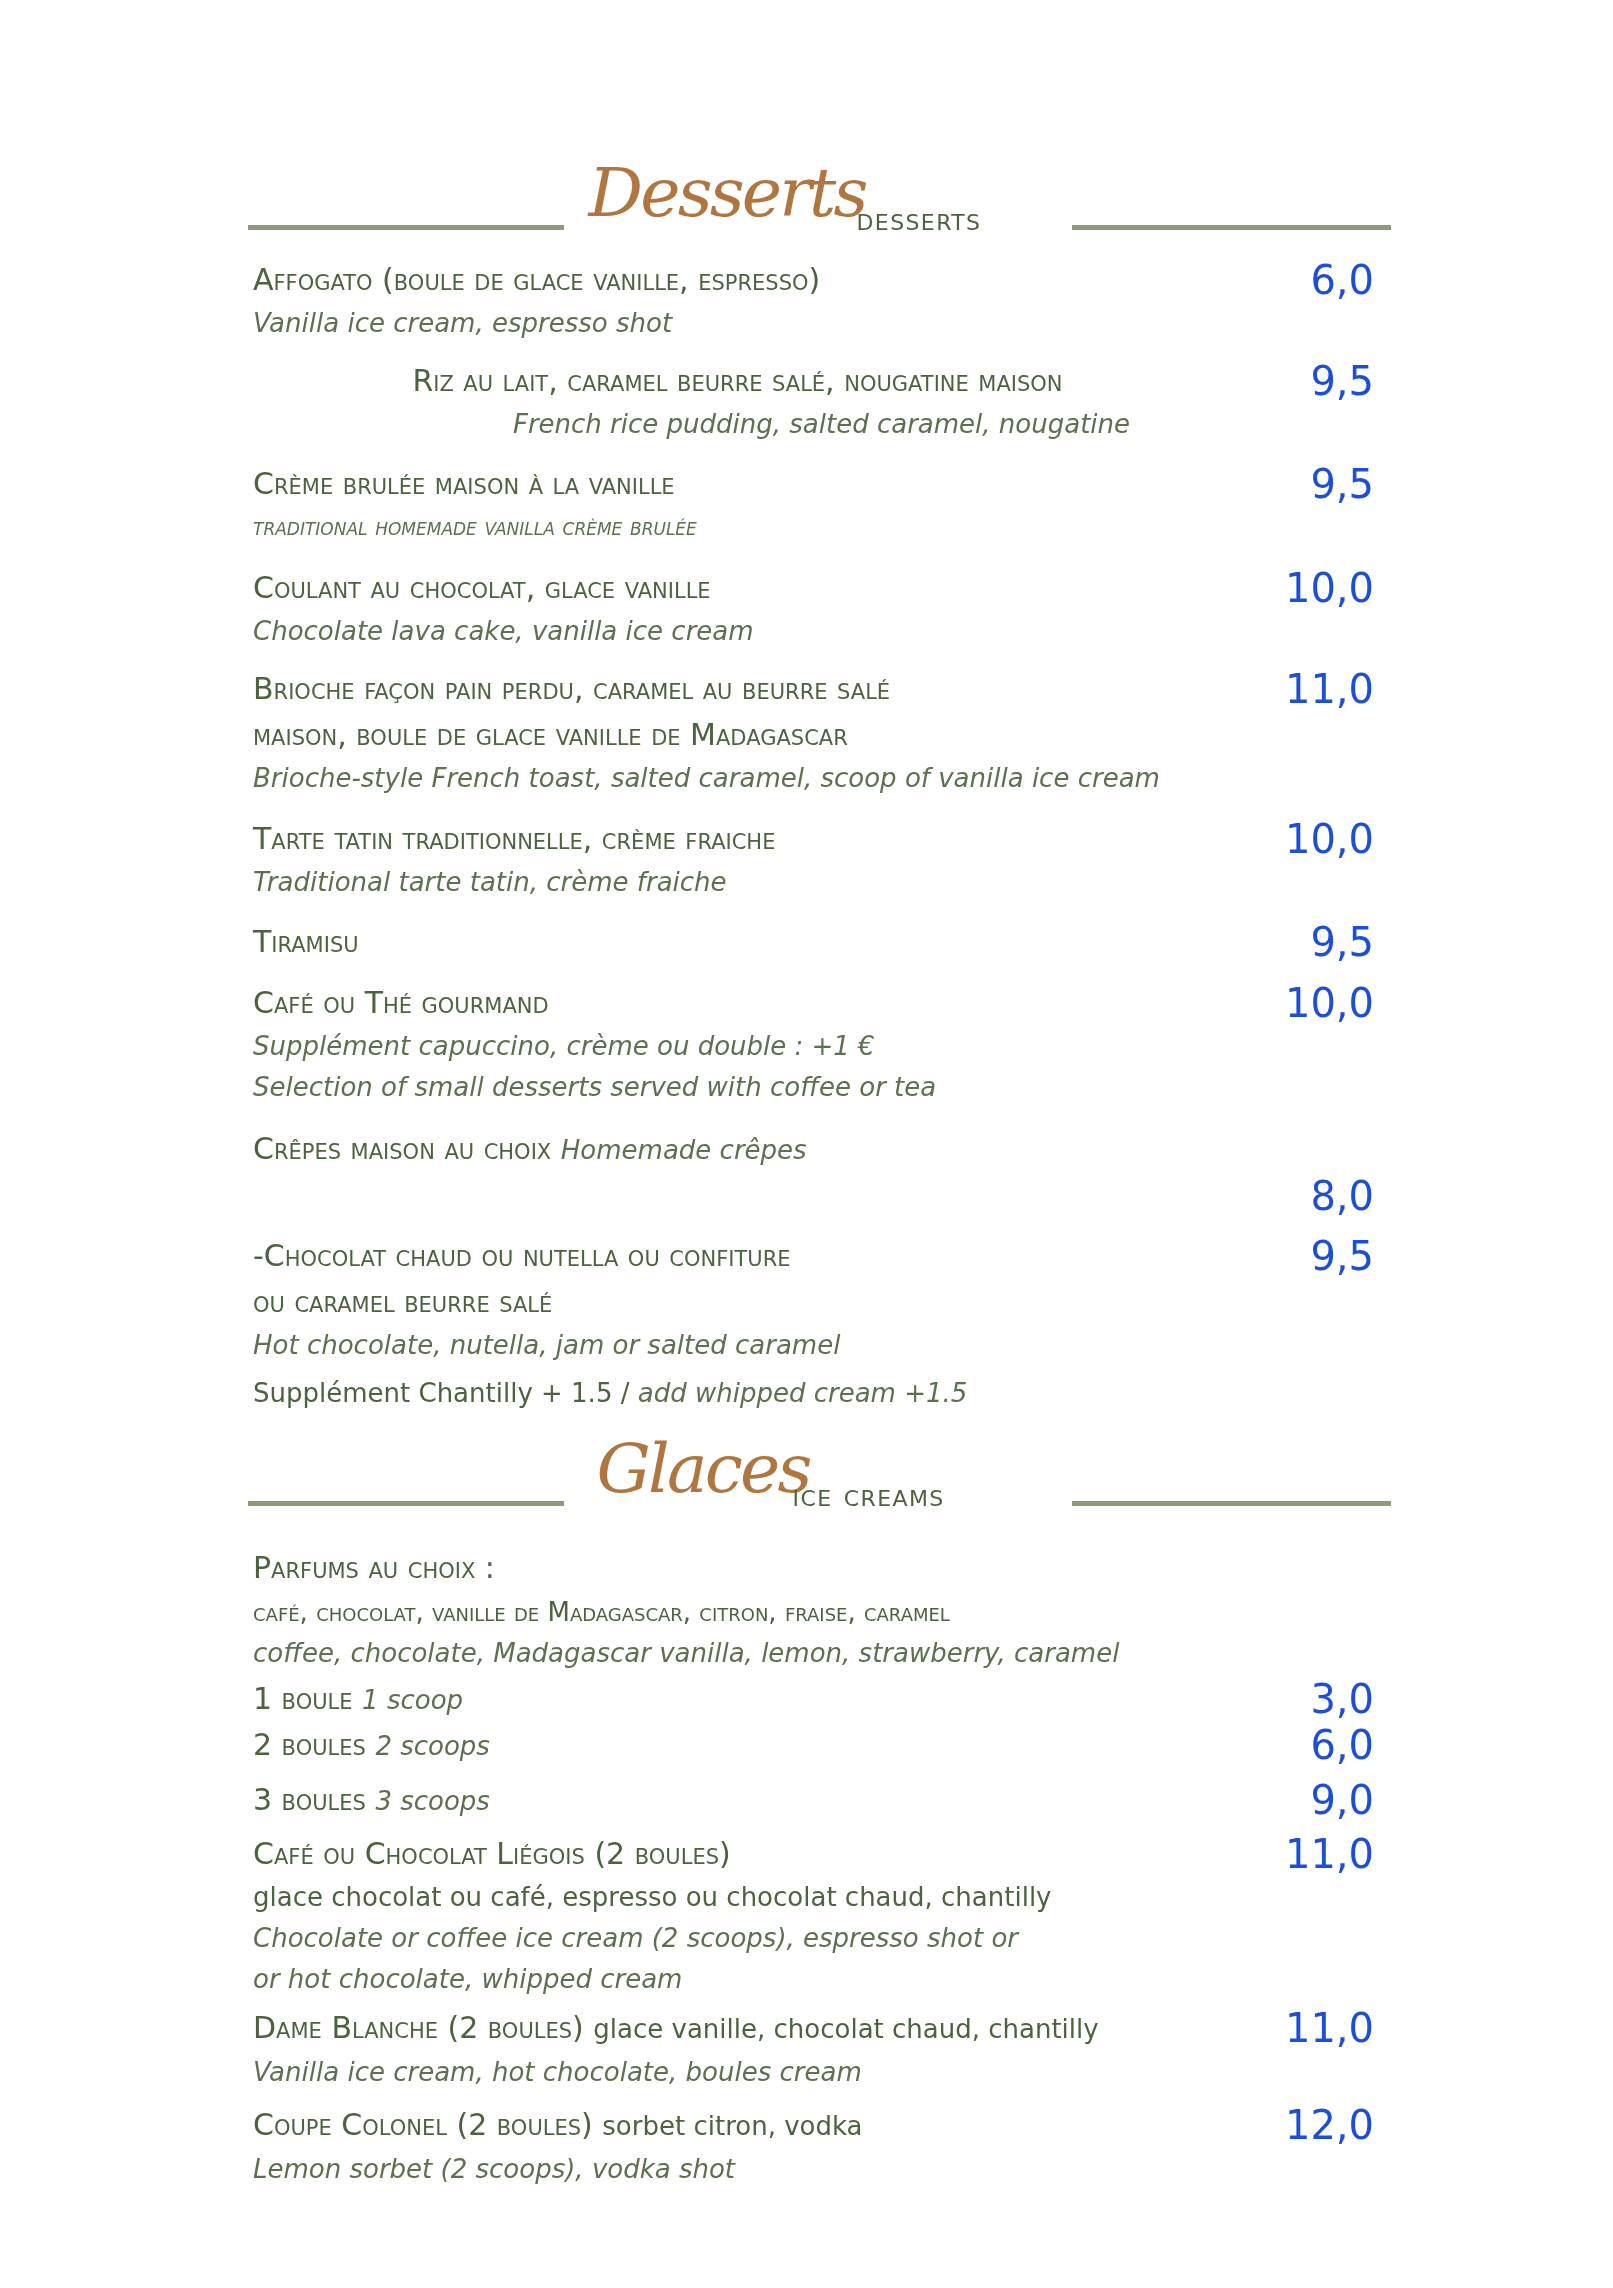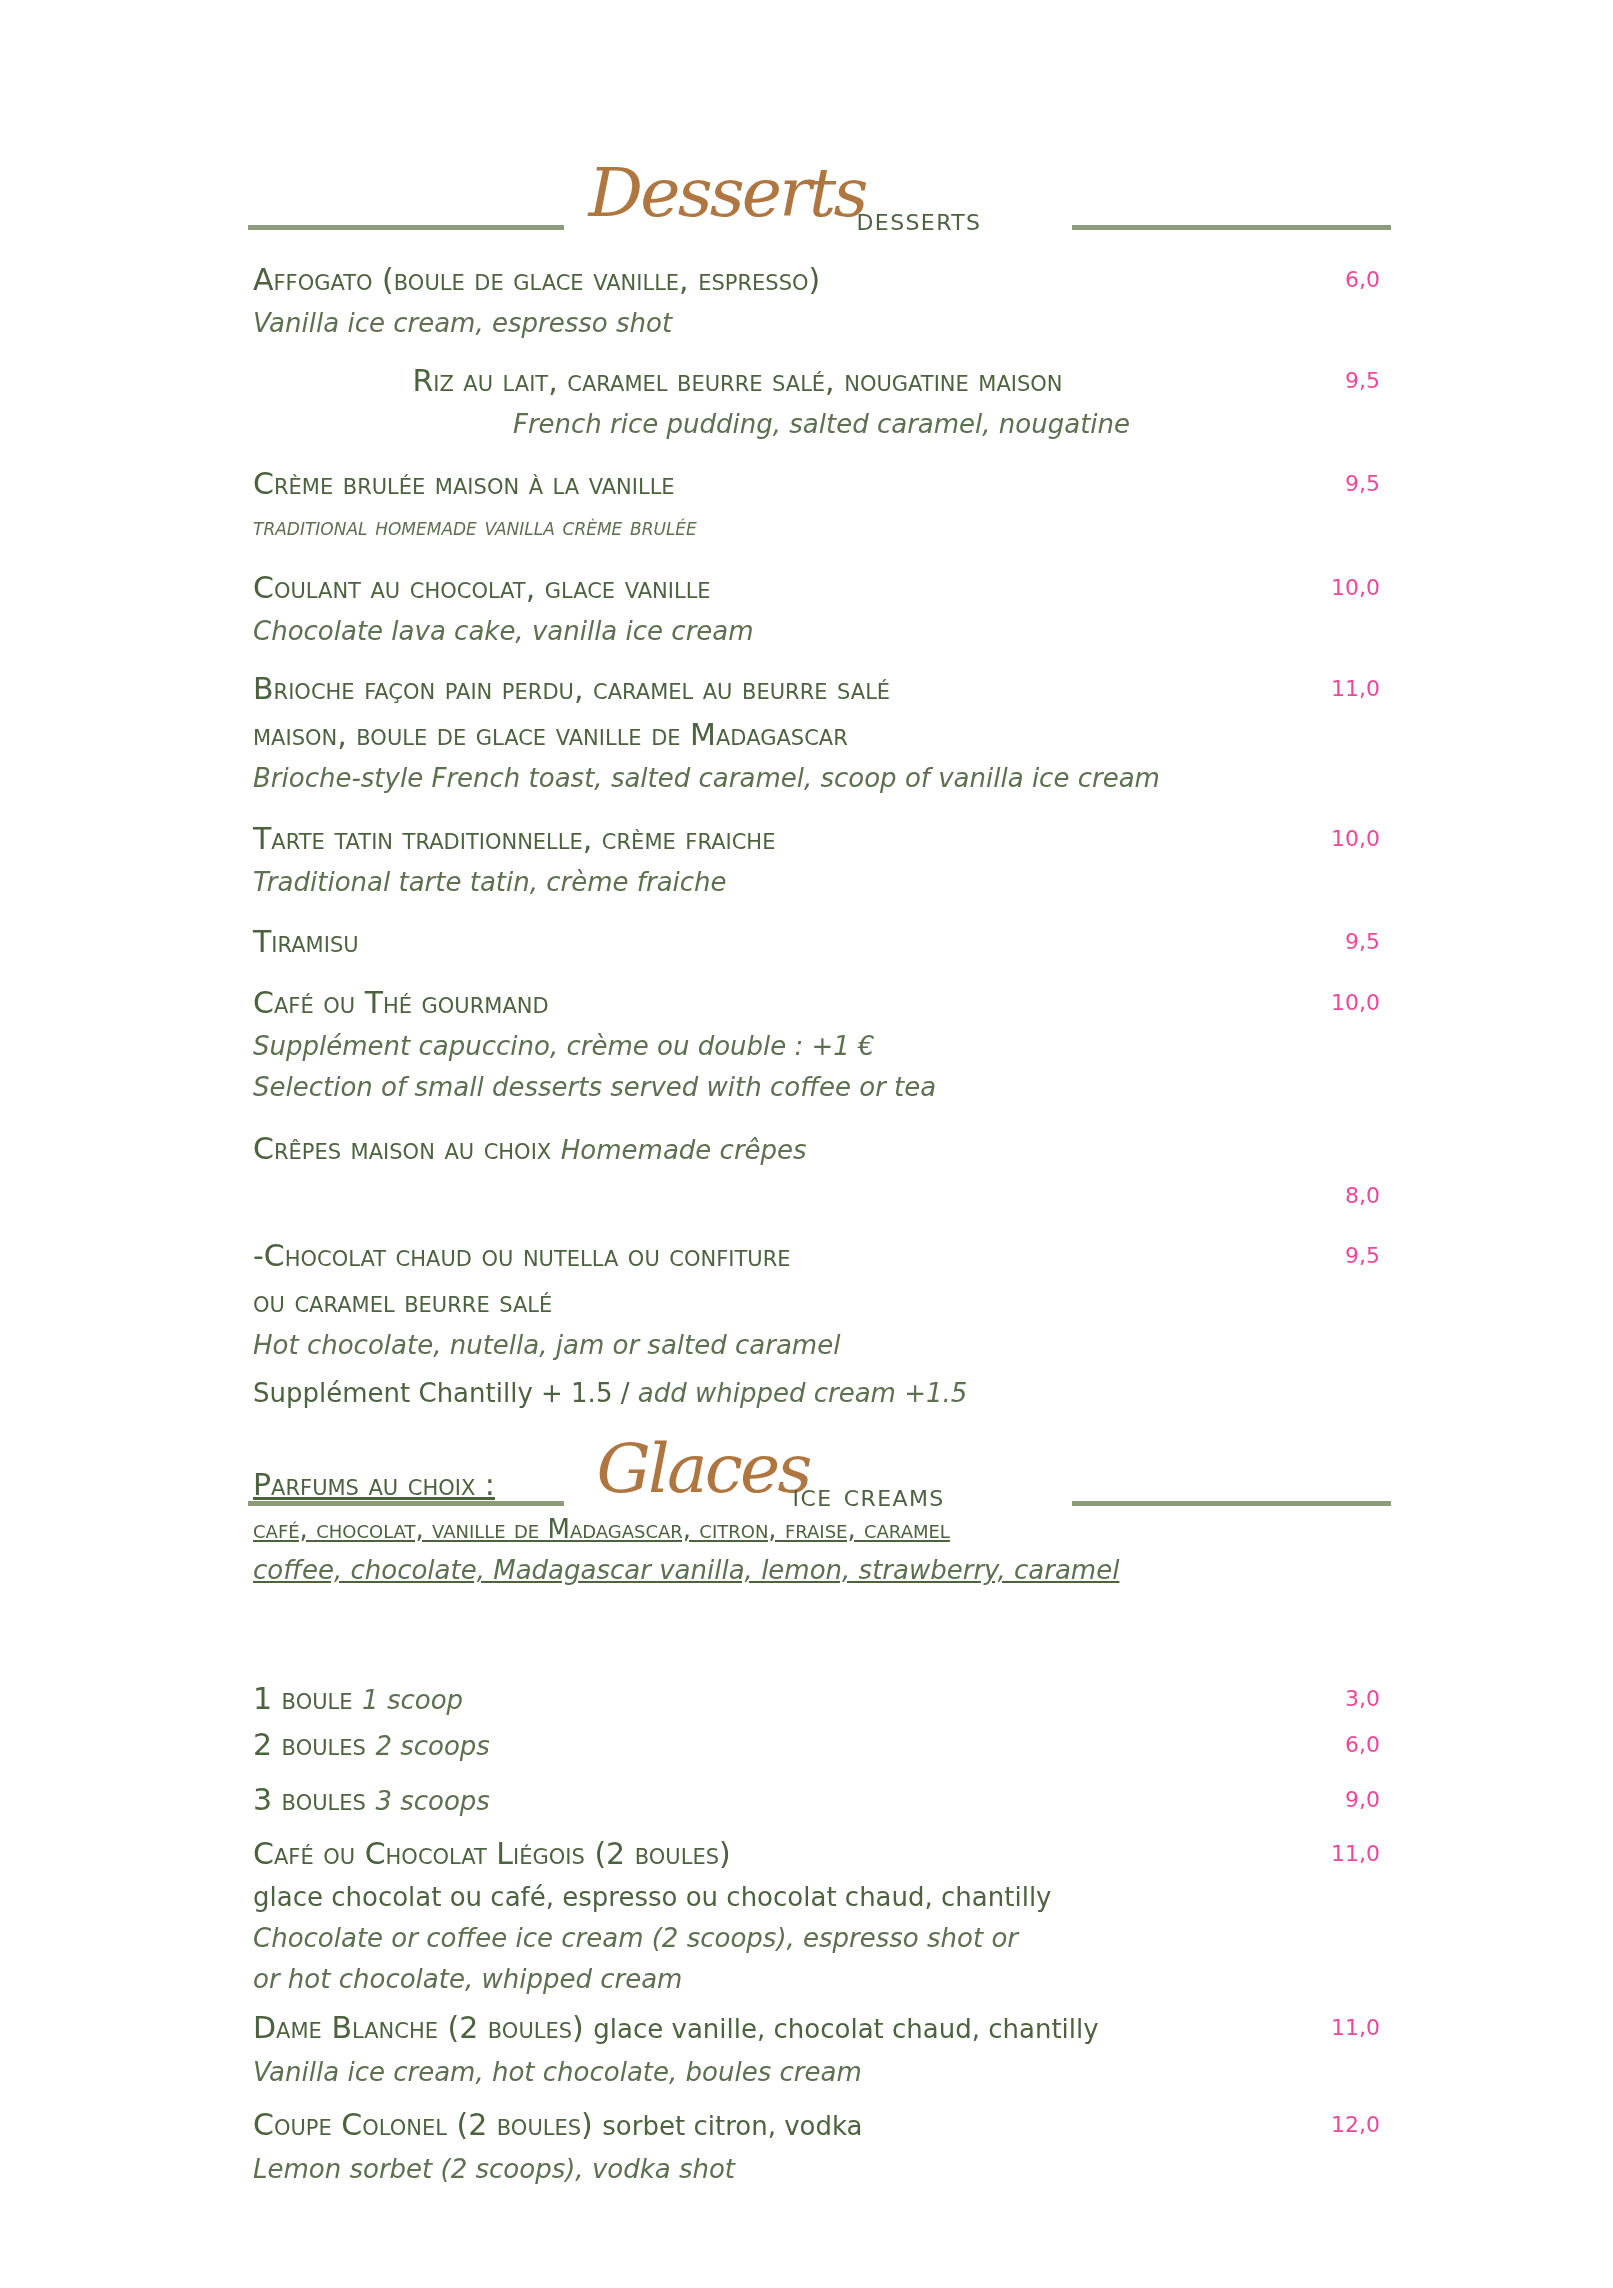--- a/index.html
+++ b/index.html
@@ -10,21 +10,21 @@
   .rule { position:absolute; height:4.6px; background:#8c9c78; top:63px; }
   .rule.left { left:0; width:316px; }
   .rule.right { right:0; width:319px; }
   .h-script { position:absolute; font-family:"DejaVu Serif", serif; font-style:italic;
               color:#b07640; font-size:68px; letter-spacing:-2.8px; top:-9.2px; }
   .h-caps { position:absolute; font-family:"DejaVu Sans", sans-serif; font-size:31px;
             color:#4d6340; letter-spacing:1.4px; top:39px; font-variant:small-caps; }
   .item { position:absolute; left:0; width:1137px; }
   .name { font-size:30px; line-height:46px; font-variant:small-caps; font-family:"DejaVu Sans", sans-serif;
           color:#4d6340; max-width:969px; }
-  .price { position:absolute; right:10px; top:0; font-size:22px; line-height:46px; color:#ec4899;
+  .price { position:absolute; right:16px; top:0; font-size:40px; line-height:46px; color:#1d4ed8;
            font-family:"DejaVu Sans", sans-serif; }
   .en { font-size:26px; font-style:italic; color:#5d7050; line-height:41px;
         font-family:"DejaVu Sans", sans-serif; }
   .en.caps { font-variant:small-caps; font-size:24px; }
   .plain { font-size:26px; color:#4d6340; line-height:41px; font-family:"DejaVu Sans", sans-serif; }
   .inl-en { font-size:26px; font-style:italic; font-variant:normal; color:#5d7050; }
   .inl-plain { font-size:26px; font-variant:normal; color:#4d6340; }
 </style>
 </head>
 <body>
@@ -107,21 +107,21 @@
     </div>
   </div>
 
   <div class="heading" style="top:1438px;">
     <div class="rule left"></div>
     <span class="h-script" style="left:349px;">Glaces</span>
     <span class="h-caps" style="left:545px;">ice creams</span>
     <div class="rule right"></div>
   </div>
 
-  <div class="item" style="top:1462px;text-decoration:underline;">
+  <div class="item" style="top:1545px;">
     <div class="name">Parfums au choix :</div>
     <div class="name" style="font-size:26px;line-height:42px;">café, chocolat, vanille de Madagascar, citron, fraise, caramel</div>
     <div class="en">coffee, chocolate, Madagascar vanilla, lemon, strawberry, caramel</div>
   </div>
 
   <div class="item" style="top:1676px;">
     <div class="name"><span>1 boule</span> <span class="inl-en">1 scoop</span></div>
     <div class="price">3,0</div>
   </div>
   <div class="item" style="top:1722px;">

